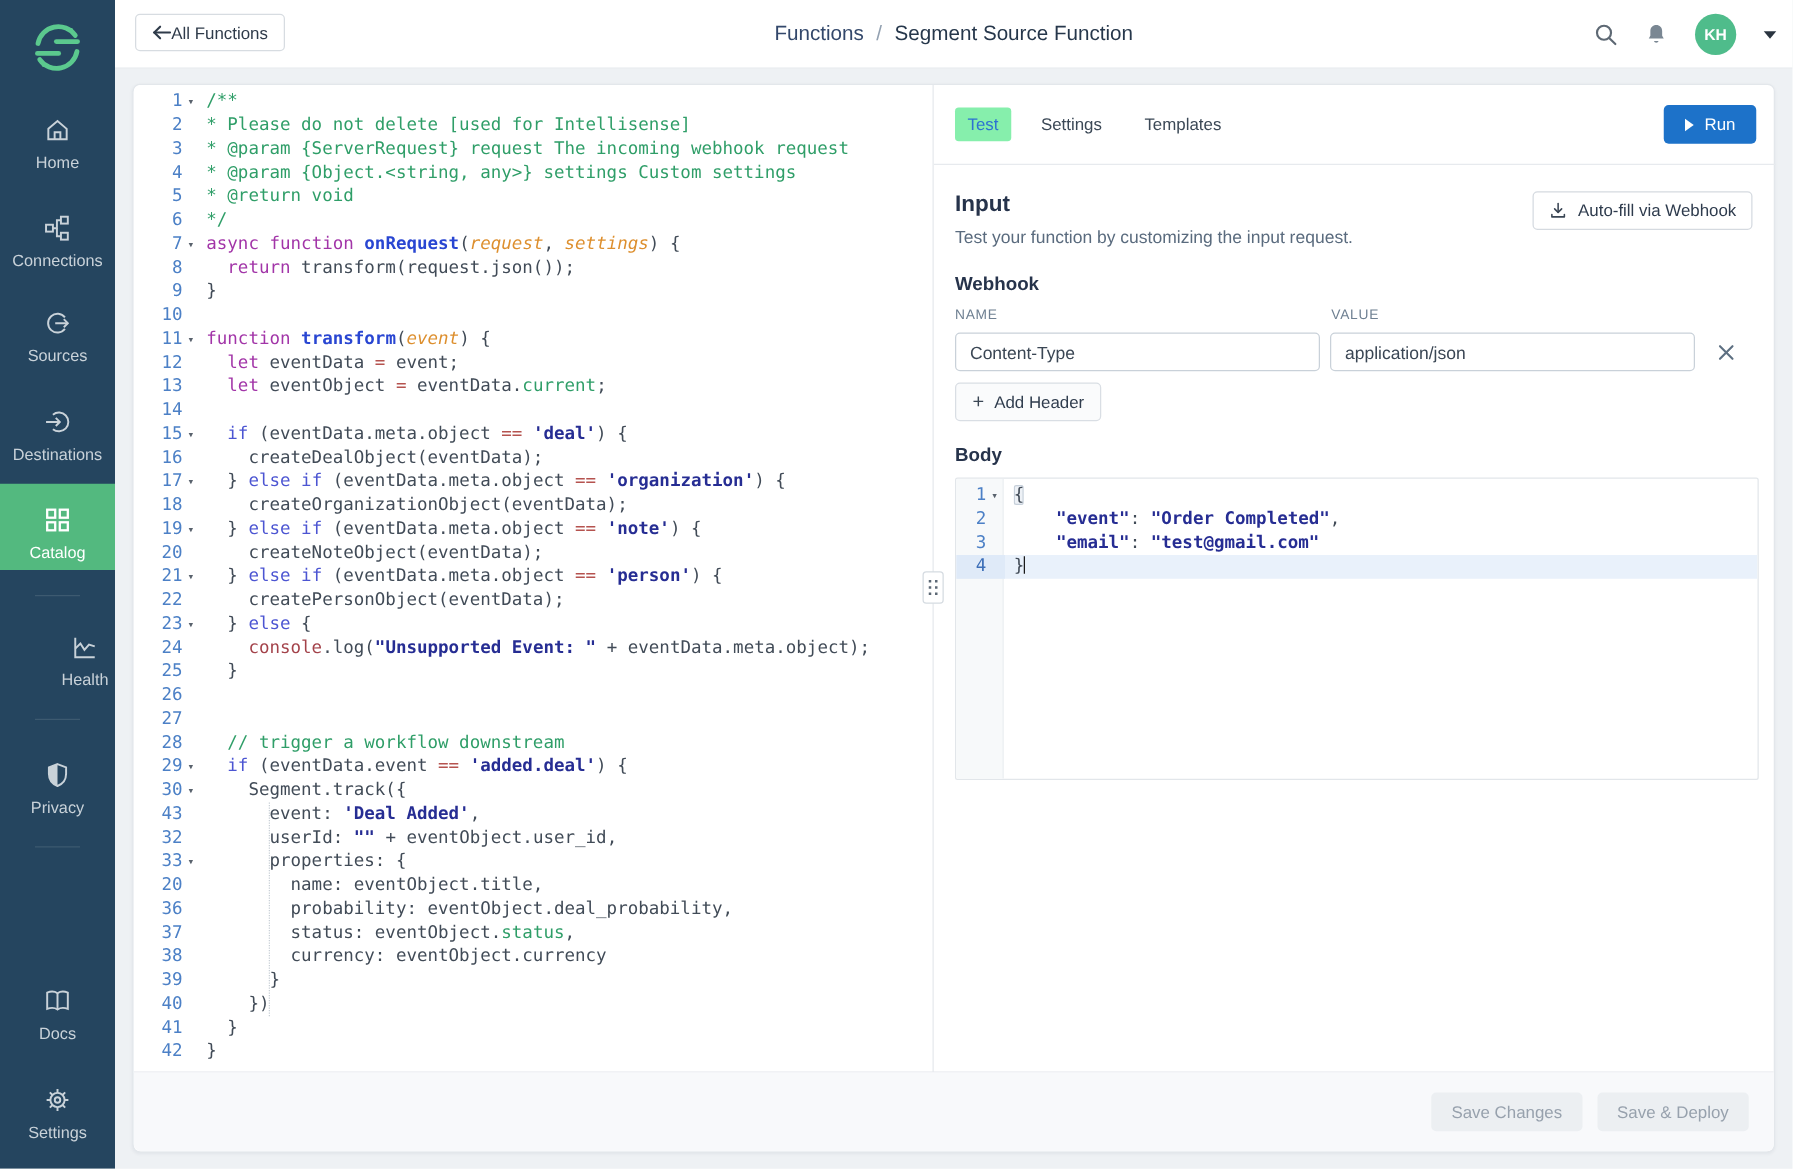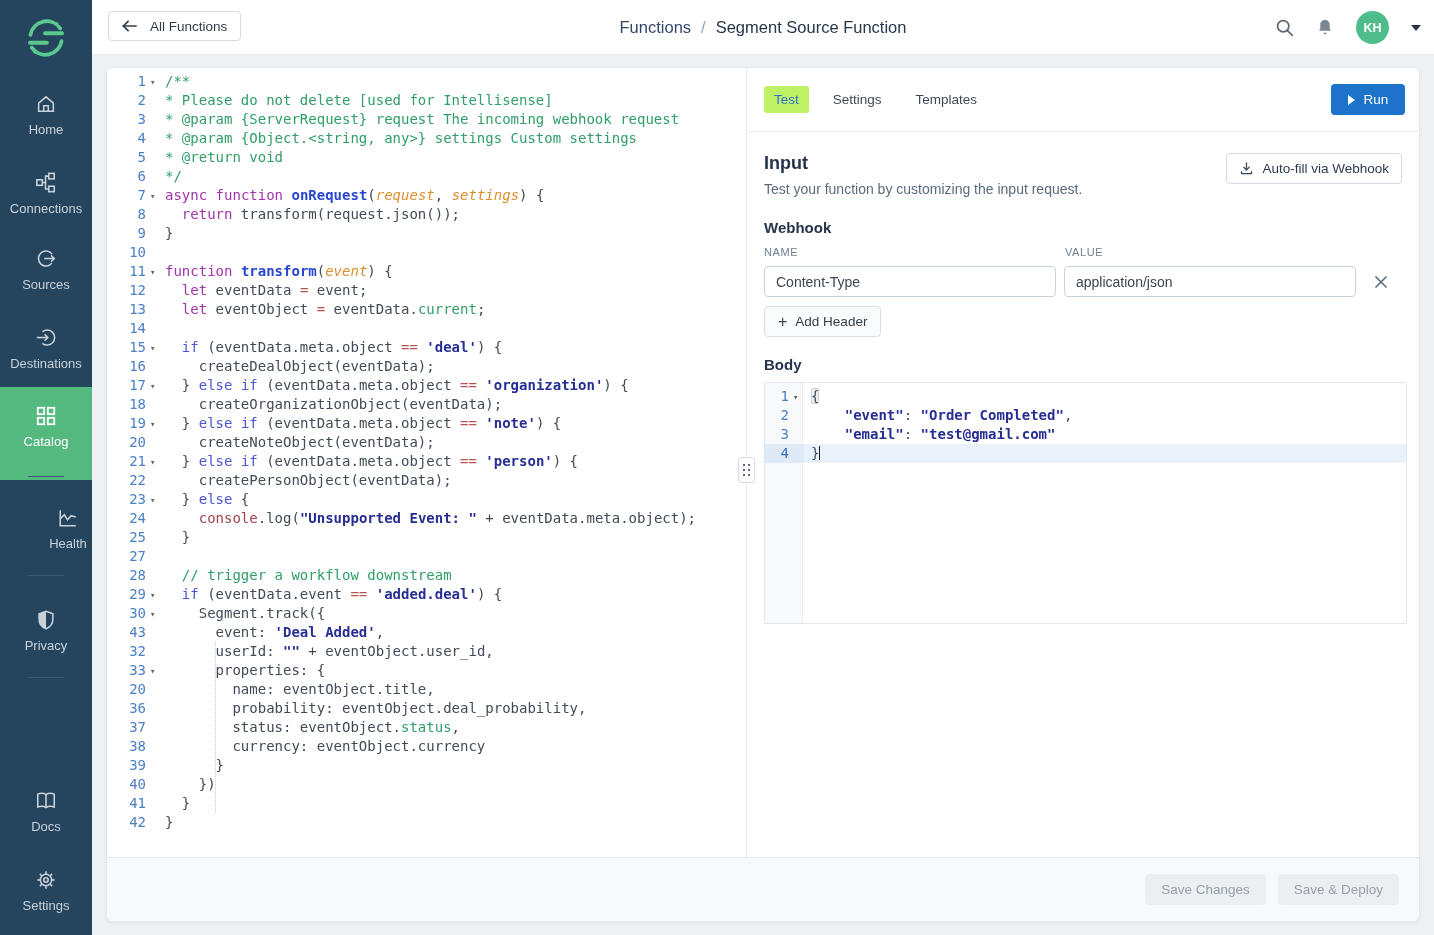--- a/index.html
+++ b/index.html
@@ -16,28 +16,28 @@
   
   .sidebar { position:absolute; left:0; top:0; width:92px; height:935px; background:#25455F; z-index:5; }
   .logo { position:absolute; top:16px; left:0; right:0; text-align:center; }
   .logo svg { display:inline-block; }
   .nav-item { position:absolute; left:0; right:0; text-align:center; color:#C9D2D9; cursor:pointer; }
   .nav-item svg { display:block; margin:0 auto; stroke:#C9D2D9; }
   .nav-item .nav-label { display:block; margin-top:7px; font-size:13px; }
   .nav-item.active { background:#53B97F; color:#FFFFFF; padding:18px 0 14px; }
   .nav-item.active svg { stroke:#FFFFFF; }
   .pos-home { top:93px; } .pos-connections { top:172px; } .pos-sources { top:248px; }
-  .pos-destinations { top:327px; } .pos-catalog { top:387px; height:93px; }
+  .pos-destinations { top:327px; } .pos-catalog { top:387px; height:69px; }
   .pos-health { top:507px;padding-left:44px; } .pos-privacy { top:609px; } .pos-docs { top:790px; } .pos-settings { top:869px; }
   .side-divider { position:absolute; left:28px; width:36px; height:1px; background:#3D5A70; }
   .div-1 { top:476px; } .div-2 { top:575px; } .div-3 { top:677px; }
 
   
   .topbar { position:absolute; left:92px; top:0; width:1342px; height:55px; background:#FFFFFF; border-bottom:1px solid #E6E9ED; z-index:4; }
-  .back-btn { position:absolute; left:16px; top:11px; height:30px; display:inline-flex; align-items:center; gap:13px;
+  .back-btn { position:absolute; left:16px; top:11px; height:30px; display:inline-flex; align-items:center; gap:0;
     background:#FFFFFF; border:1px solid #D7DCE1; border-radius:4px; padding:0 13px; font-size:13.5px; color:#2F3B4A; cursor:pointer; font-family:inherit;}
   .breadcrumb { position:absolute; left:50%; transform:translateX(-50%); top:0; height:55px; display:flex; align-items:center; font-size:16.5px; white-space:nowrap; }
   .breadcrumb .bc-parent { color:#33486B; cursor:pointer; }
   .breadcrumb .bc-sep { color:#93A1B1; margin:0 10px; }
   .breadcrumb .bc-current { color:#26374B; }
   .topbar-right { position:absolute; right:13px; top:0; height:55px; display:flex; align-items:center; gap:22px; }
   .icon-btn { background:none; border:none; cursor:pointer; display:flex; align-items:center; padding:0; }
   .avatar { width:33px; height:33px; border-radius:50%; background:#4FBC8B; color:#fff; font-size:12.5px; font-weight:bold;
     display:flex; align-items:center; justify-content:center; cursor:pointer; }
   .caret-down { width:0; height:0; border-left:5px solid transparent; border-right:5px solid transparent; border-top:6px solid #2A3440; cursor:pointer; }
@@ -70,21 +70,21 @@
   .pane-divider { position:absolute; left:639px; top:0; width:1px; height:790px; background:#E6E9ED; }
   .drag-handle { position:absolute; left:631px; top:389px; width:17px; height:26px; background:#FFFFFF; border:1px solid #D5DBE1; border-radius:3px;
     display:flex; align-items:center; justify-content:center; cursor:col-resize; z-index:3; }
   .drag-dots { display:grid; grid-template-columns:2.5px 2.5px; grid-gap:2.5px; }
   .drag-dots i { width:2.5px; height:2.5px; background:#5C6875; }
 
   
   .right-pane { position:absolute; left:640px; top:0; width:674px; height:790px; overflow:hidden; }
   .tabs-bar { height:64px; border-bottom:1px solid #E7EAEE; display:flex; align-items:center; padding:0 16px 0 17px; }
   .tab { font-size:13.5px; color:#3B4856; padding:6px 10px; border-radius:3px; margin-right:14px; cursor:pointer; }
-  .tab.active { color:#2D72D2; background:#bef264; }
+  .tab.active { color:#2D72D2; background:#86efac; }
   .run-btn { margin-left:auto; width:74px; height:31px; background:#1D72C9; color:#fff; border:none; border-radius:4px;
     font-size:13.5px; font-family:inherit; display:flex; align-items:center; justify-content:center; gap:9px; cursor:pointer; }
   .play-icon { width:0; height:0; border-top:5px solid transparent; border-bottom:5px solid transparent; border-left:7px solid #fff; }
 
   .pane-content { padding:21px 19px 0 17px; }
   .input-row { display:flex; align-items:flex-start; }
   .input-titles { flex:1; }
   .input-title { font-size:18px; font-weight:600; color:#26334B; }
   .input-desc { font-size:14px; color:#5A6B7E; margin-top:7px; }
   .ghost-btn { height:31px; display:inline-flex; align-items:center; gap:8px; background:#FFFFFF; border:1px solid #D5DAE0;
@@ -282,20 +282,21 @@
           <div class="cm-line"><div class="cm-gutter"><span class="cm-num">16</span></div><div class="cm-text"><span class="t-tx">    createDealObject(eventData);</span></div></div>
           <div class="cm-line"><div class="cm-gutter"><span class="cm-num">17</span><span class="cm-fold">▾</span></div><div class="cm-text"><span class="t-tx">  } </span><span class="t-ct">else</span><span class="t-tx"> </span><span class="t-ct">if</span><span class="t-tx"> (eventData.meta.object </span><span class="t-op">==</span><span class="t-tx"> </span><span class="t-st">'organization'</span><span class="t-tx">) {</span></div></div>
           <div class="cm-line"><div class="cm-gutter"><span class="cm-num">18</span></div><div class="cm-text"><span class="t-tx">    createOrganizationObject(eventData);</span></div></div>
           <div class="cm-line"><div class="cm-gutter"><span class="cm-num">19</span><span class="cm-fold">▾</span></div><div class="cm-text"><span class="t-tx">  } </span><span class="t-ct">else</span><span class="t-tx"> </span><span class="t-ct">if</span><span class="t-tx"> (eventData.meta.object </span><span class="t-op">==</span><span class="t-tx"> </span><span class="t-st">'note'</span><span class="t-tx">) {</span></div></div>
           <div class="cm-line"><div class="cm-gutter"><span class="cm-num">20</span></div><div class="cm-text"><span class="t-tx">    createNoteObject(eventData);</span></div></div>
           <div class="cm-line"><div class="cm-gutter"><span class="cm-num">21</span><span class="cm-fold">▾</span></div><div class="cm-text"><span class="t-tx">  } </span><span class="t-ct">else</span><span class="t-tx"> </span><span class="t-ct">if</span><span class="t-tx"> (eventData.meta.object </span><span class="t-op">==</span><span class="t-tx"> </span><span class="t-st">'person'</span><span class="t-tx">) {</span></div></div>
           <div class="cm-line"><div class="cm-gutter"><span class="cm-num">22</span></div><div class="cm-text"><span class="t-tx">    createPersonObject(eventData);</span></div></div>
           <div class="cm-line"><div class="cm-gutter"><span class="cm-num">23</span><span class="cm-fold">▾</span></div><div class="cm-text"><span class="t-tx">  } </span><span class="t-ct">else</span><span class="t-tx"> {</span></div></div>
           <div class="cm-line"><div class="cm-gutter"><span class="cm-num">24</span></div><div class="cm-text"><span class="t-tx">    </span><span class="t-cs">console</span><span class="t-tx">.log(</span><span class="t-st">"Unsupported Event: "</span><span class="t-tx"> + eventData.meta.object);</span></div></div>
           <div class="cm-line"><div class="cm-gutter"><span class="cm-num">25</span></div><div class="cm-text"><span class="t-tx">  }</span></div></div>
+          <div class="cm-line"><div class="cm-gutter"><span class="cm-num">26</span></div><div class="cm-text"></div></div>
           <div class="cm-line"><div class="cm-gutter"><span class="cm-num">27</span></div><div class="cm-text"><span class="t-tx">  </span></div></div>
           <div class="cm-line"><div class="cm-gutter"><span class="cm-num">28</span></div><div class="cm-text"><span class="t-tx">  </span><span class="t-cm">// trigger a workflow downstream</span></div></div>
           <div class="cm-line"><div class="cm-gutter"><span class="cm-num">29</span><span class="cm-fold">▾</span></div><div class="cm-text"><span class="t-tx">  </span><span class="t-ct">if</span><span class="t-tx"> (eventData.event </span><span class="t-op">==</span><span class="t-tx"> </span><span class="t-st">'added.deal'</span><span class="t-tx">) {</span></div></div>
           <div class="cm-line"><div class="cm-gutter"><span class="cm-num">30</span><span class="cm-fold">▾</span></div><div class="cm-text"><span class="t-tx">    Segment.track({</span></div></div>
           <div class="cm-line"><div class="cm-gutter"><span class="cm-num">43</span></div><div class="cm-text"><span class="t-tx">      event: </span><span class="t-st">'Deal Added'</span><span class="t-tx">,</span></div></div>
           <div class="cm-line"><div class="cm-gutter"><span class="cm-num">32</span></div><div class="cm-text"><span class="t-tx">      userId: </span><span class="t-st">""</span><span class="t-tx"> + eventObject.user_id,</span></div></div>
           <div class="cm-line"><div class="cm-gutter"><span class="cm-num">33</span><span class="cm-fold">▾</span></div><div class="cm-text"><span class="t-tx">      properties: {</span></div></div>
           <div class="cm-line"><div class="cm-gutter"><span class="cm-num">20</span></div><div class="cm-text"><span class="t-tx">        name: eventObject.title,</span></div></div>
           <div class="cm-line"><div class="cm-gutter"><span class="cm-num">36</span></div><div class="cm-text"><span class="t-tx">        probability: eventObject.deal_probability,</span></div></div>
           <div class="cm-line"><div class="cm-gutter"><span class="cm-num">37</span></div><div class="cm-text"><span class="t-tx">        status: eventObject.</span><span class="t-gr">status</span><span class="t-tx">,</span></div></div>

